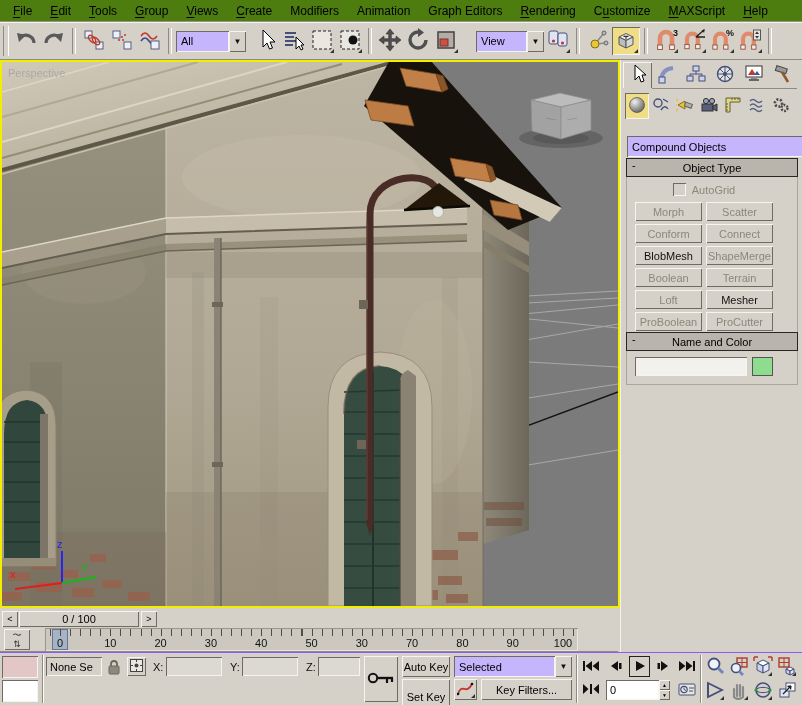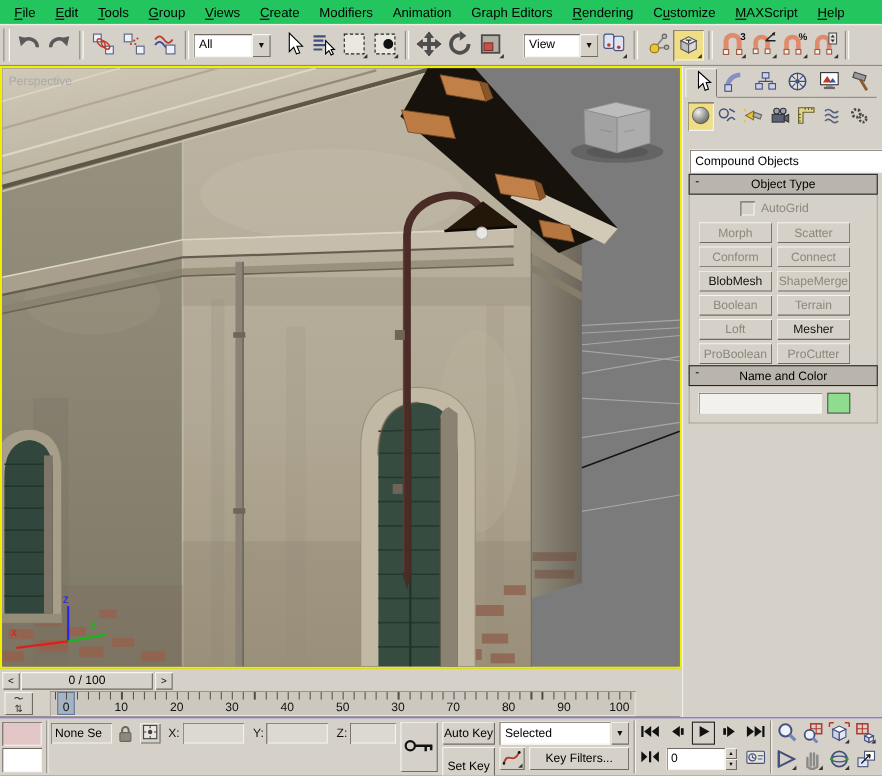--- a/index.html
+++ b/index.html
@@ -4,37 +4,37 @@
 <style>
   html,body{margin:0;padding:0}
   body{width:802px;height:705px;position:relative;overflow:hidden;
        background:#d5d1c8;font-family:"Liberation Sans",sans-serif;font-size:11px;color:#000;
        -webkit-font-smoothing:antialiased}
   .raised{box-shadow:inset 1px 1px 0 #f6f4f0, inset -1px -1px 0 #6f6b63;background:#d5d1c8}
   .sunken{box-shadow:inset 1px 1px 0 #6f6b63, inset -1px -1px 0 #f6f4f0;background:#d5d1c8}
   .field{box-shadow:inset 1px 1px 0 #6f6b63, inset -1px -1px 0 #f6f4f0;background:#fff}
 
   
-  .menubar{position:absolute;left:0;top:0;width:802px;height:22px;background:#22c55e;
+  .menubar{position:absolute;left:0;top:0;width:802px;height:22px;background:#4d7c0f;
            border-bottom:1px solid #98948b;display:flex;align-items:center;padding-left:4px;box-sizing:border-box}
   .menu-item{padding:3px 9px;font-size:12px;white-space:nowrap}
   .menu-item u{text-underline-offset:2px}
 
   
   .toolbar{position:absolute;left:0;top:22px;width:802px;height:38px;background:#d5d1c8;
            border-top:1px solid #f4f2ee;border-bottom:1px solid #8f8b82;display:flex;align-items:center;
            padding-left:3px;box-sizing:border-box}
   .tb-grip{width:4px;height:30px;border-left:1px solid #8f8b82;border-right:1px solid #fff;margin-right:3px}
   .tbtn{width:28px;height:28px;display:flex;align-items:center;justify-content:center;position:relative;flex:none}
   .tbtn.active{box-shadow:inset 1px 1px 0 #6f6b63, inset -1px -1px 0 #f6f4f0;background:#f0de86}
   .fly::after{content:"";position:absolute;right:2px;bottom:2px;border-left:4px solid transparent;border-bottom:4px solid #333}
   .tsep{width:2px;height:26px;border-left:1px solid #8f8b82;border-right:1px solid #fcfcfa;margin:0 4px;flex:none}
   .combo{height:21px;display:flex;align-items:center;flex:none}
   .combo .cfield{height:21px;box-sizing:border-box;box-shadow:inset 1px 1px 0 #6f6b63, inset -1px -1px 0 #f6f4f0;
-                 background:#ffffff;display:flex;align-items:center;padding-left:5px;font-size:11px}
+                 background:#c4b5fd;display:flex;align-items:center;padding-left:5px;font-size:11px}
   .combo .cbtn{width:17px;height:21px;box-sizing:border-box;box-shadow:inset 1px 1px 0 #f6f4f0, inset -1px -1px 0 #6f6b63;
                background:#d5d1c8;display:flex;align-items:center;justify-content:center;font-size:8px;color:#111}
   .sup3{position:absolute;top:1px;right:2px;font-size:9px;font-weight:bold;color:#111}
 
   
   .viewport{position:absolute;left:0;top:60px;width:620px;height:548px;box-sizing:border-box;
             border:2px solid #f2ee00;background:#7b7b7b}
   .viewport svg{display:block}
 
   

